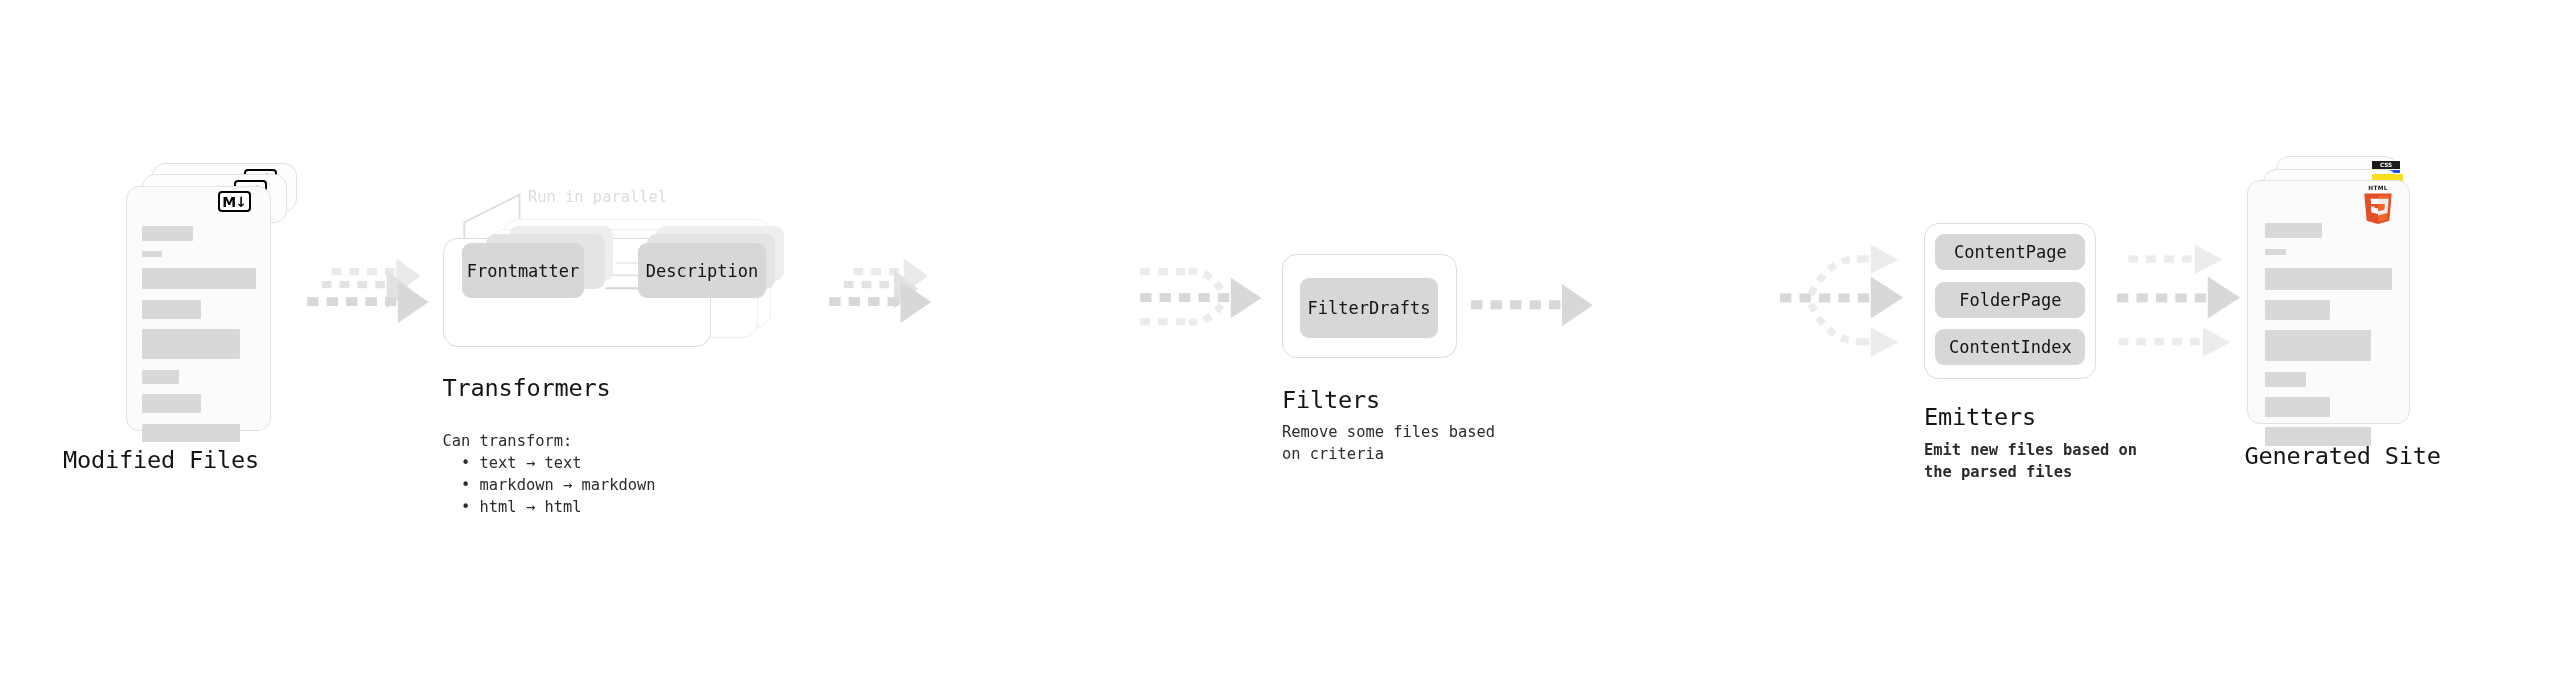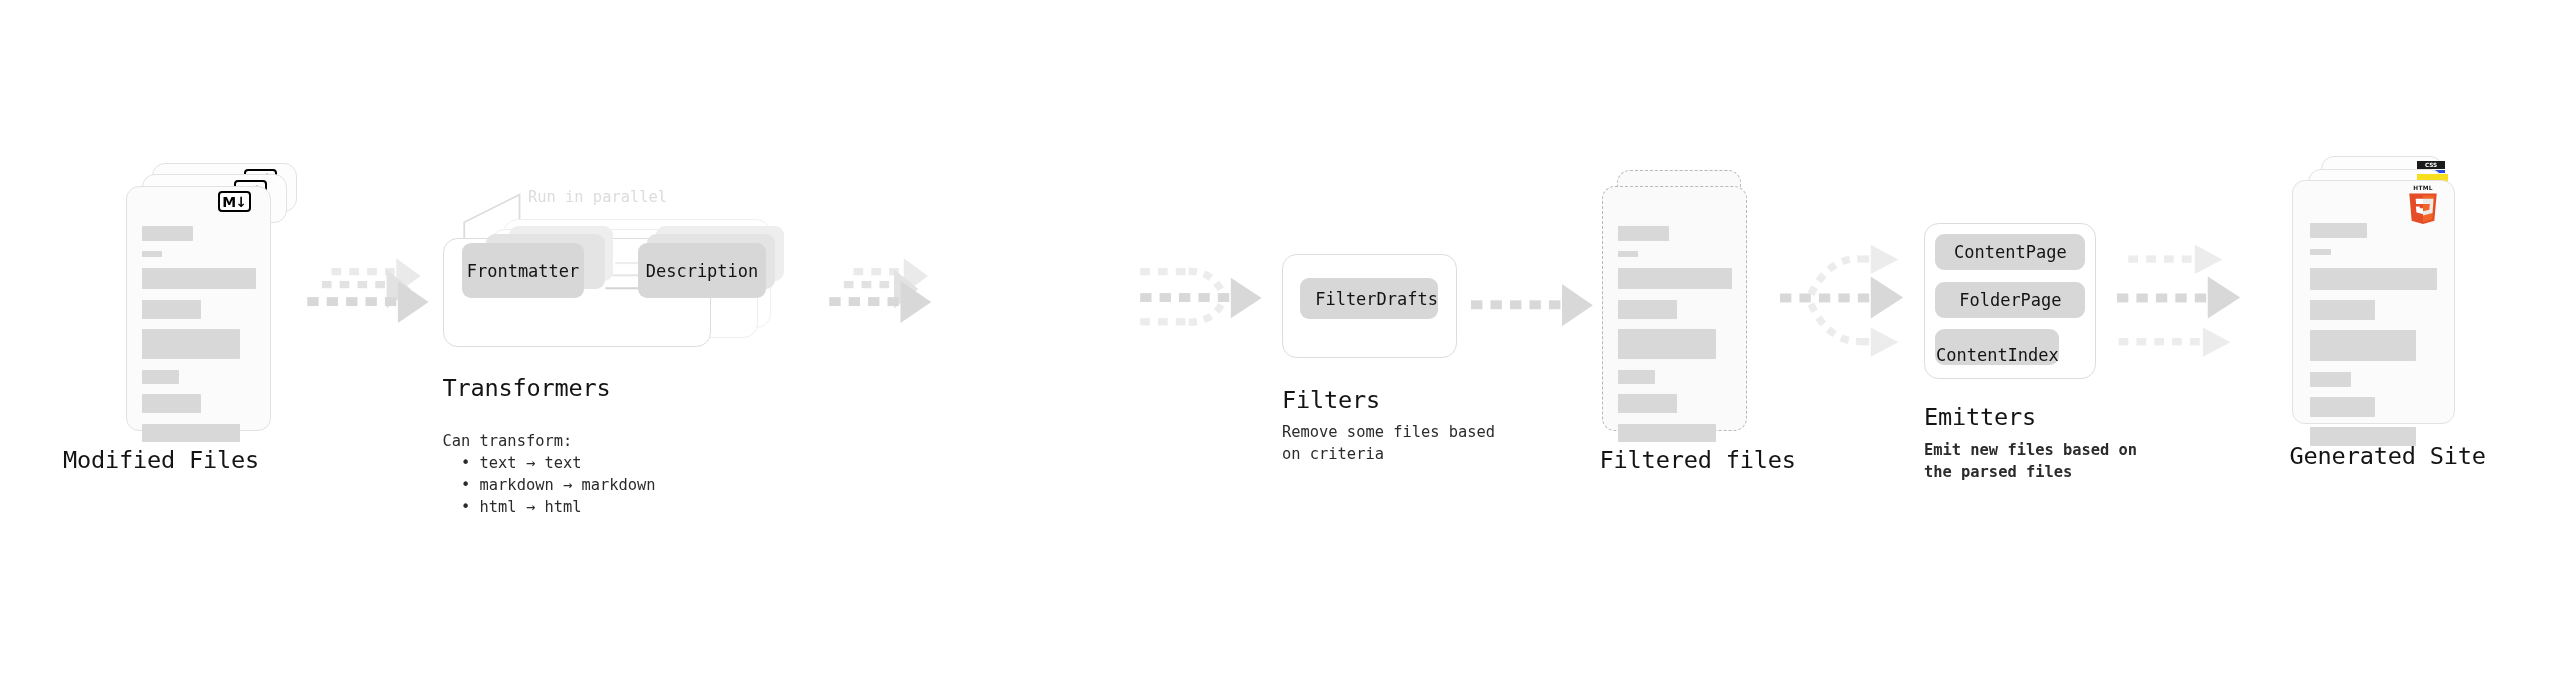--- a/index.html
+++ b/index.html
@@ -296,61 +296,41 @@
         <rect x="72" y="31" width="14" height="11"></rect>
       <rect x="96" y="31" width="14" height="11"></rect>
       <polygon points="112,12 150,37 112,62"></polygon>
     </g>
   </svg>
 
   <div class="stage" style="left:1282px; top:254px;">
 
     <div class="proc-box" style="left:0px; top:0px; width:175px; height:104px;"></div>
 
-    <div class="pill" style="left:18px; top:24.4px; width:138px; height:41px;justify-content:flex-end;">
+    <div class="pill" style="left:18px; top:24.4px; width:138px; height:60px;">
       <span>FilterDrafts</span>
     </div>
 
     <div class="stage-title" style="position:absolute; left:0px; top:132px;">Filters</div>
 
     <div class="stage-sub" style="position:absolute; left:0px; top:167px;">Remove some files based
 on criteria</div>
   </div>
 
   <svg class="overlay" width="130" height="49" style="left:1471px; top:288px;" viewBox="0 0 160 60">
     <g fill="#d8d8d8">
       <rect x="0" y="15" width="14" height="11"></rect>
         <rect x="24" y="15" width="14" height="11"></rect>
       <rect x="48" y="15" width="14" height="11"></rect>
         <rect x="72" y="15" width="14" height="11"></rect>
       <rect x="96" y="15" width="14" height="11"></rect>
       <polygon points="112,-5 150,21 112,47"></polygon>
     </g>
   </svg>
 
-  <div class="stage" style="left:1602px; top:163px;">
-
-    <div class="doc-stack" style="width:171px; height:268px;">
-      <div class="doc dashed" style="left:14.6px; top:6.5px; width:124px; height:49px;"></div>
-      <div class="doc dashed" style="left:0px; top:23px; width:145px; height:245px;"></div>
-
-      <div class="doc-body" style="left:16.3px; top:63px; width:114px;">
-        <div class="bar" style="width:51px;  height:14.6px;"></div>
-        <div class="bar" style="width:19.5px;  height:5.7px; margin-bottom:11.4px;"></div>
-        <div class="bar" style="width:114px; height:21px;"></div>
-        <div class="bar" style="width:59px;  height:18.7px;"></div>
-        <div class="bar" style="width:98px; height:30px;"></div>
-        <div class="bar" style="width:37px;  height:14px;"></div>
-        <div class="bar" style="width:59px;  height:18.7px;"></div>
-        <div class="bar" style="width:98px; height:18px;"></div>
-      </div>
-    </div>
-
-    <div class="stage-title" style="position:absolute; left:-2.4px; top:283px;">Filtered files</div>
-  </div>
 
   <svg class="overlay" width="154" height="146" style="left:1780px; top:244px;" viewBox="0 0 190 180">
     <g fill="#d8d8d8">
       <rect x="0" y="61" width="14" height="11"></rect>
         <rect x="24" y="61" width="14" height="11"></rect>
       <rect x="48" y="61" width="14" height="11"></rect>
         <rect x="72" y="61" width="14" height="11"></rect>
       <rect x="96" y="61" width="14" height="11"></rect>
       <polygon points="112,40 152,66 112,92"></polygon>
     </g>
@@ -369,21 +349,21 @@
   <div class="stage" style="left:1924px; top:223px;">
 
     <div class="proc-box" style="left:0px; top:0px; width:172px; height:156px;"></div>
 
     <div class="pill" style="left:11.4px; top:11.4px; width:150px; height:36px;">
       <span>ContentPage</span>
     </div>
     <div class="pill" style="left:11.4px; top:59px; width:150px; height:36px;">
       <span>FolderPage</span>
     </div>
-    <div class="pill" style="left:11.4px; top:106px; width:124px; height:36px;align-items:flex-end;">
+    <div class="pill" style="left:11.4px; top:106px; width:150px; height:36px;">
       <span>ContentIndex</span>
     </div>
 
     <div class="stage-title" style="position:absolute; left:0px; top:180px;">Emitters</div>
 
     <div class="stage-sub" style="position:absolute; left:0px; top:216px;font-weight:bold;">Emit new files based on
 the parsed files</div>
   </div>
 
   <svg class="overlay" width="154" height="146" style="left:2117px; top:244px;" viewBox="0 0 190 180">
@@ -405,21 +385,21 @@
     <g fill="#ececec">
       <rect x="2" y="116" width="12" height="9"></rect>
         <rect x="24" y="116" width="12" height="9"></rect>
       <rect x="46" y="116" width="12" height="9"></rect>
         <rect x="68" y="116" width="12" height="9"></rect>
       <rect x="90" y="116" width="12" height="9"></rect>
       <polygon points="106,103 140,121 106,139"></polygon>
     </g>
   </svg>
 
-  <div class="stage" style="left:2247px; top:156px;margin-left:45px;">
+  <div class="stage" style="left:2247px; top:156px;">
 
     <div class="doc-stack" style="width:179px; height:276px;">
 
       <div class="doc back2" style="left:29px; top:0px; width:122px; height:46px;"></div>
       <div class="css-badge" style="left:125px; top:4.9px;">
         <div class="css-top">CSS</div>
         <div class="css-bot"></div>
       </div>
 
       <div class="doc back1" style="left:16.3px; top:13px; width:135px; height:46px;"></div>

